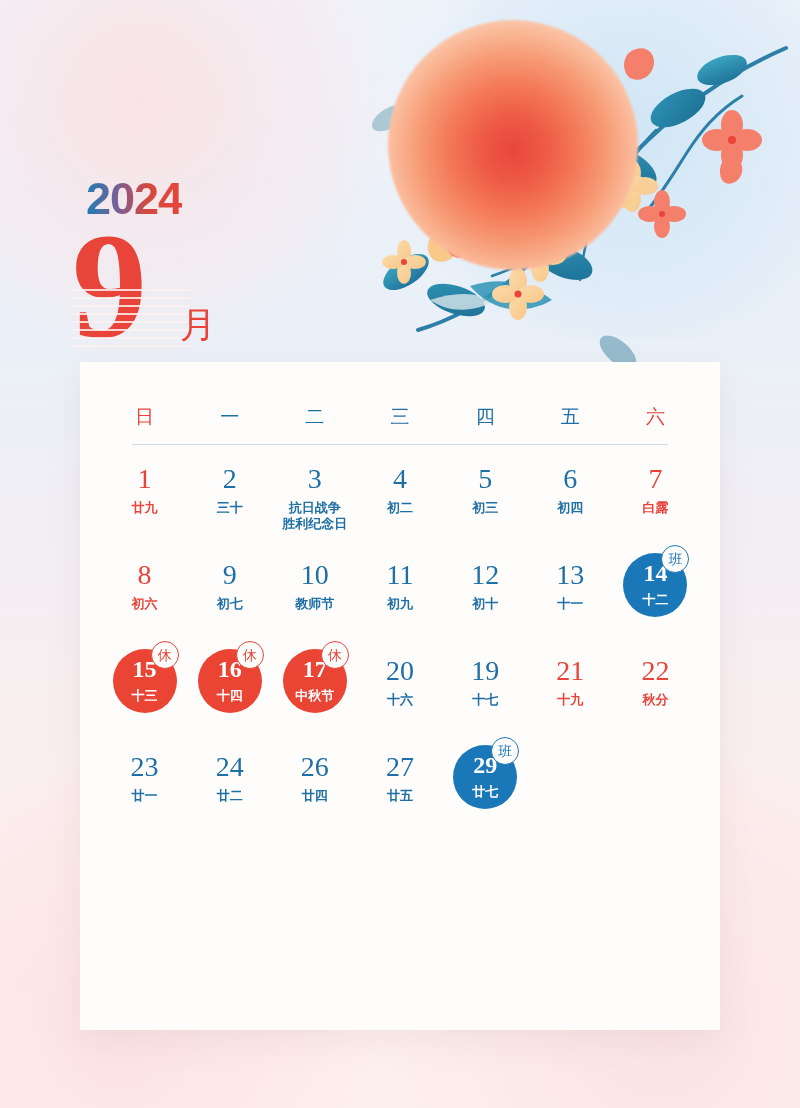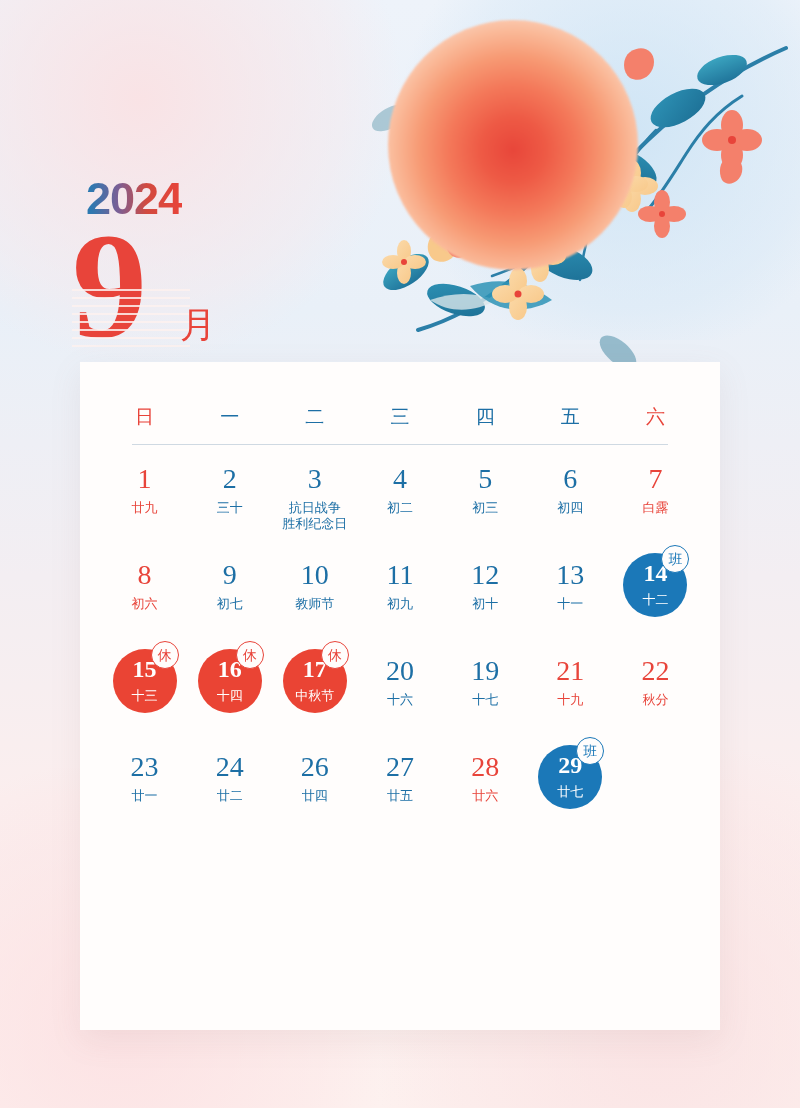--- a/index.html
+++ b/index.html
@@ -197,38 +197,39 @@
   }
   .sub {
     margin-top: 7px;
     font-size: 13px;
     line-height: 1.25;
     color: #1d6fa5;
     text-align: center;
     position: relative;
     z-index: 2;
     white-space: pre-line;
+    font-weight: bold;
   }
   .cell.red .num, .cell.red .sub { color: #e8443a; }
 
   .badge-circle {
     position: absolute;
     left: 50%;
     top: 6px;
     width: 64px;
     height: 64px;
     margin-left: -32px;
     border-radius: 50%;
     z-index: 1;
   }
   .cell.rest .badge-circle { background: #ea4434; }
   .cell.work .badge-circle { background: #1b78b8; }
   .cell.rest .num, .cell.rest .sub,
   .cell.work .num, .cell.work .sub { color: #ffffff; font-weight: bold; }
-  .cell.rest .sub, .cell.work .sub { font-weight: normal; text-align: center; }
+  .cell.rest .sub, .cell.work .sub { font-weight: bold; text-align: center; }
   .cell.rest .num, .cell.work .num { font-size: 24px; }
 
   .tag {
     position: absolute;
     top: -2px;
     left: 50%;
     margin-left: 6px;
     width: 28px;
     height: 28px;
     border-radius: 50%;
@@ -494,24 +495,20 @@
           <div class="sub">廿二</div>
         </div>
         <div class="cell ">
           <div class="num">26</div>
           <div class="sub">廿四</div>
         </div>
         <div class="cell ">
           <div class="num">27</div>
           <div class="sub">廿五</div>
         </div>
-        <div class="cell red">
-          <div class="num">28</div>
-          <div class="sub">廿六</div>
-        </div>
         <div class="cell work">
           <div class="badge-circle"></div>
           <div class="num">29</div>
           <div class="sub">廿七</div>
           <div class="tag">班</div>
         </div>
       </div>
   </div>
 
 </div>

